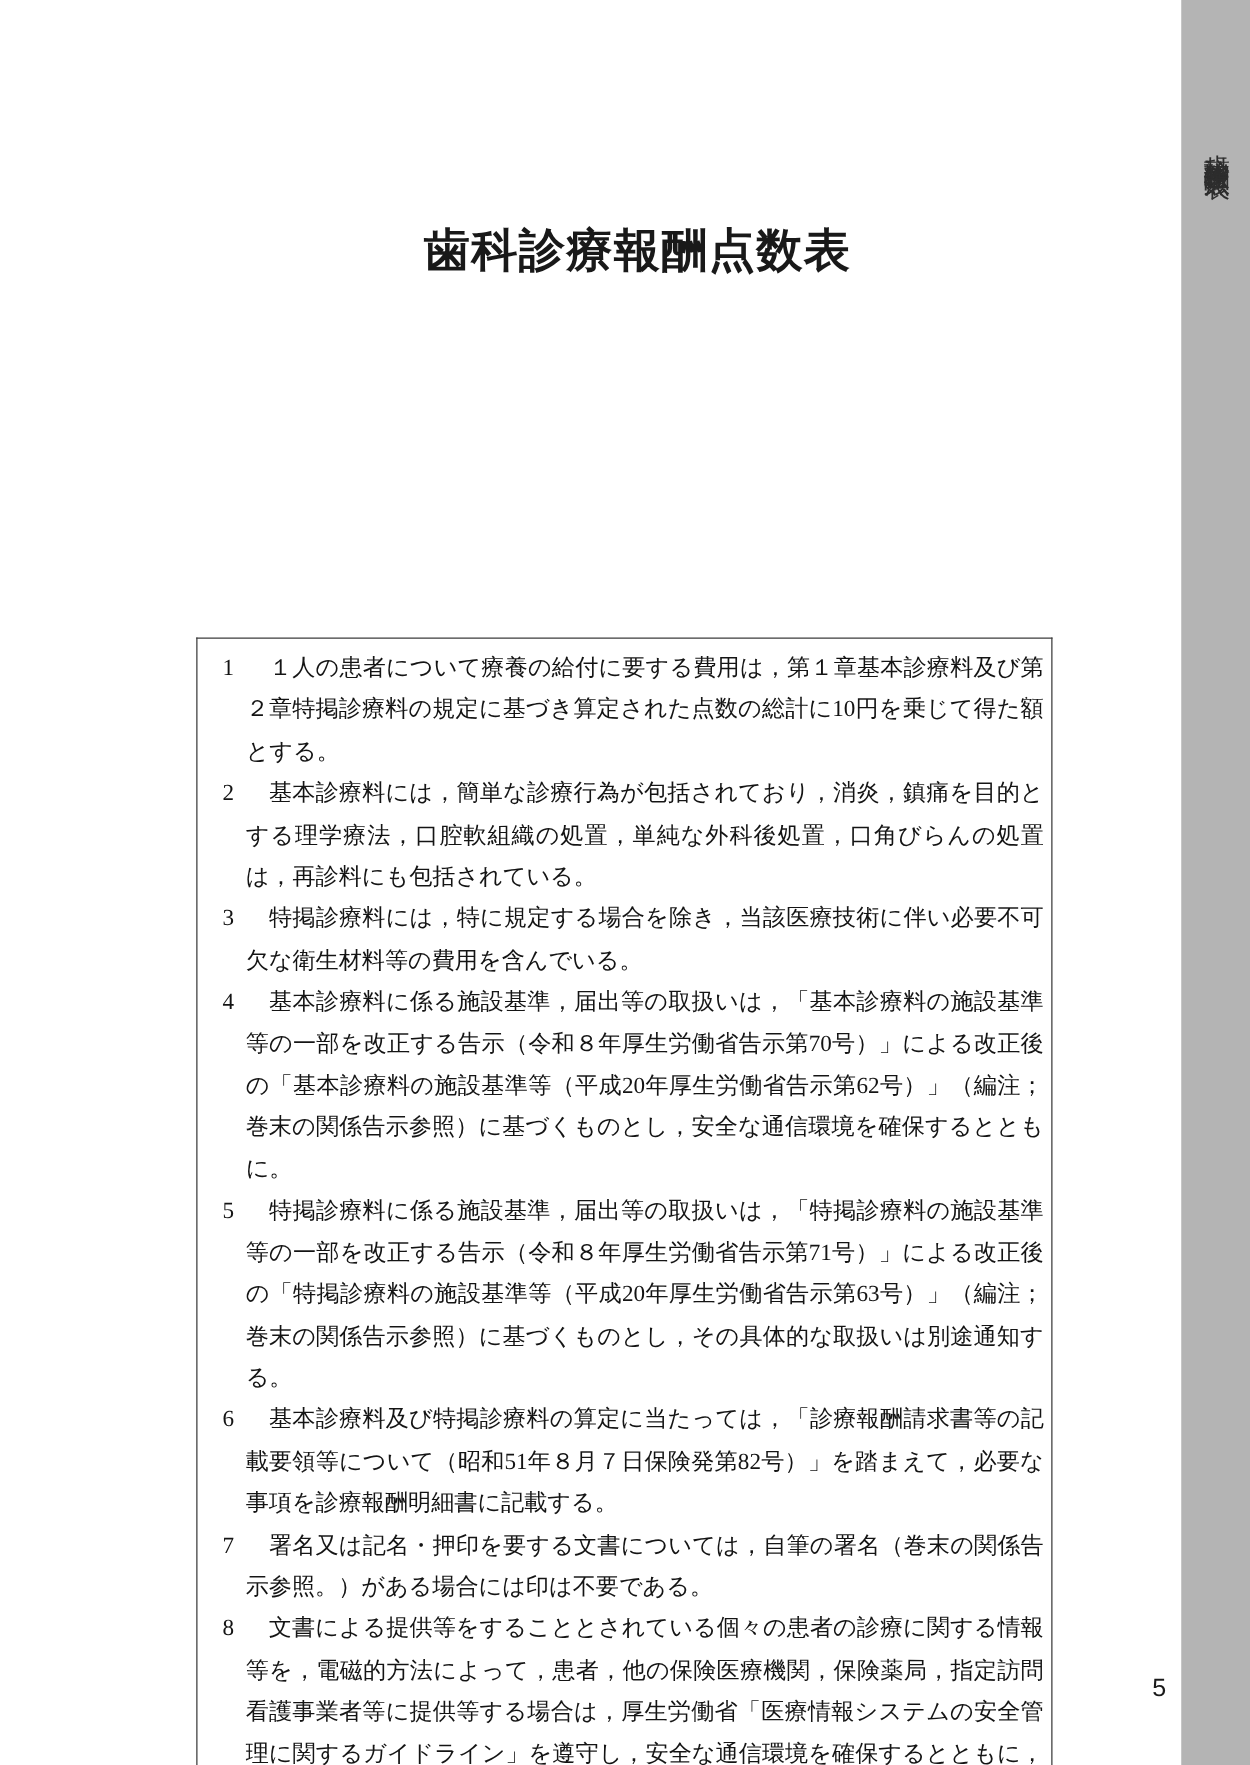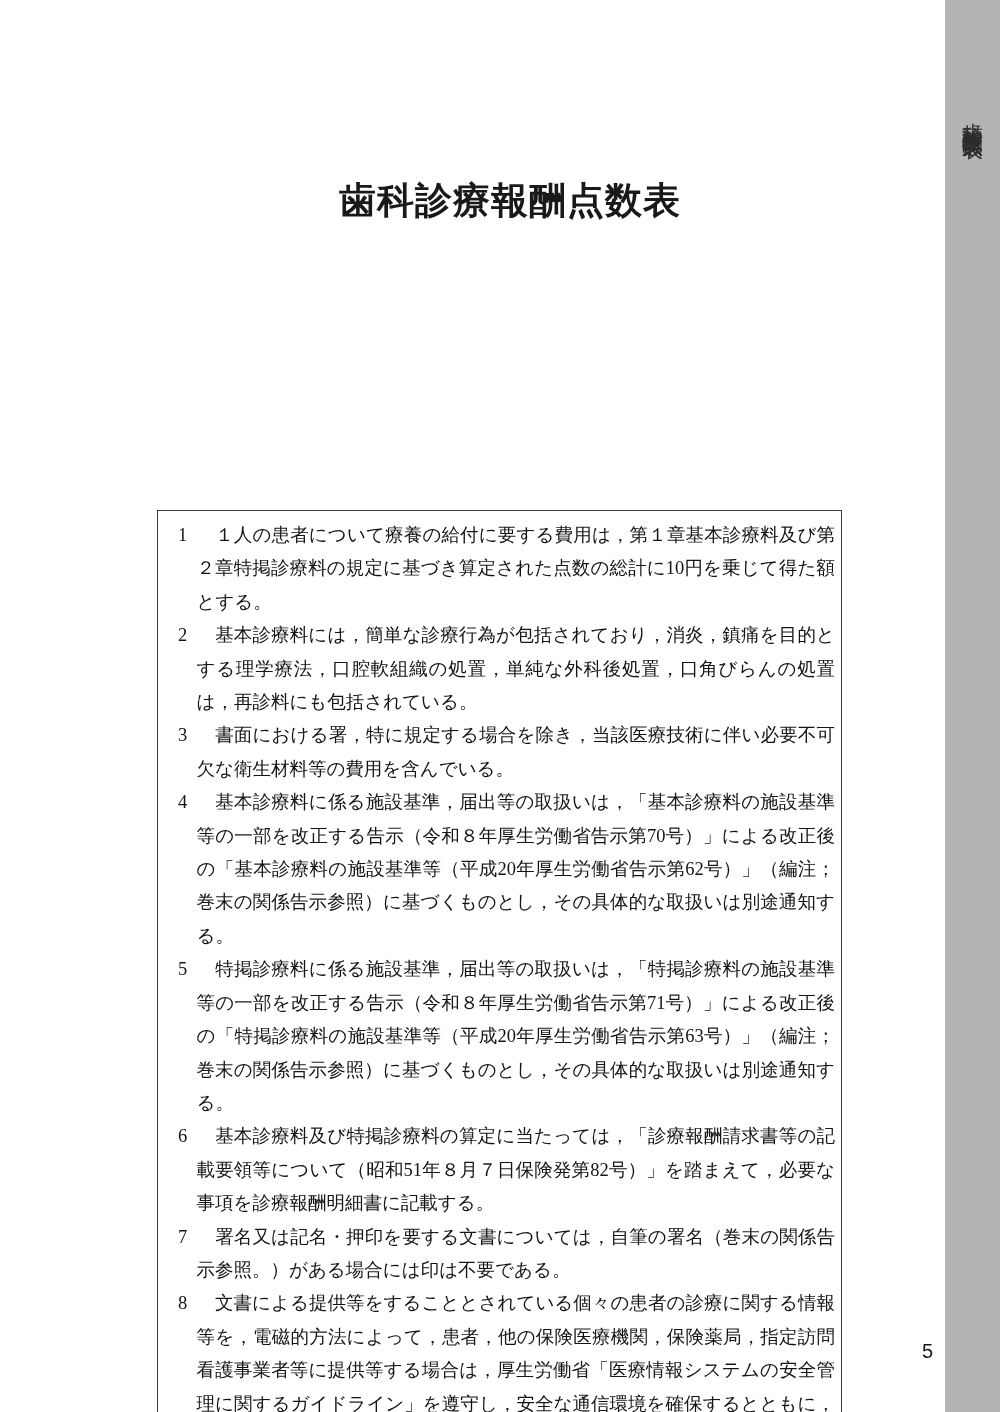--- a/index.html
+++ b/index.html
@@ -96,25 +96,25 @@
 
   <div class="note-item">
     <span class="note-num">1</span><span class="note-text">１人の患者について療養の給付に要する費用は，第１章基本診療料及び第２章特掲診療料の規定に基づき算定された点数の総計に10円を乗じて得た額とする。</span>
   </div>
 
   <div class="note-item">
     <span class="note-num">2</span><span class="note-text">基本診療料には，簡単な診療行為が包括されており，消炎，鎮痛を目的とする理学療法，口腔軟組織の処置，単純な外科後処置，口角びらんの処置は，再診料にも包括されている。</span>
   </div>
 
   <div class="note-item">
-    <span class="note-num">3</span><span class="note-text">書面における署，特に規定する場合を除き，当該医療技術に伴い必要不可欠な衛生材料等の費用を含んでいる。</span>
+    <span class="note-num">3</span><span class="note-text">特掲診療料には，特に規定する場合を除き，当該医療技術に伴い必要不可欠な衛生材料等の費用を含んでいる。</span>
   </div>
 
   <div class="note-item">
-    <span class="note-num">4</span><span class="note-text">基本診療料に係る施設基準，届出等の取扱いは，「基本診療料の施設基準等の一部を改正する告示（令和８年厚生労働省告示第70号）」による改正後の「基本診療料の施設基準等（平成20年厚生労働省告示第62号）」（編注；巻末の関係告示参照）に基づくものとし，その具体的な取扱いは別途通知する。</span>
+    <span class="note-num">4</span><span class="note-text">基本診療料に係る施設基準，届出等の取扱いは，「基本診療料の施設基準等の一部を改正する告示（令和８年厚生労働省告示第70号）」による改正後の「基本診療料の施設基準等（平成20年厚生労働省告示第62号）」（編注；巻末の関係告示参照）に基づくものとし，安全な通信環境を確保するとともに。</span>
   </div>
 
   <div class="note-item">
     <span class="note-num">5</span><span class="note-text">特掲診療料に係る施設基準，届出等の取扱いは，「特掲診療料の施設基準等の一部を改正する告示（令和８年厚生労働省告示第71号）」による改正後の「特掲診療料の施設基準等（平成20年厚生労働省告示第63号）」（編注；巻末の関係告示参照）に基づくものとし，その具体的な取扱いは別途通知する。</span>
   </div>
 
   <div class="note-item">
     <span class="note-num">6</span><span class="note-text">基本診療料及び特掲診療料の算定に当たっては，「診療報酬請求書等の記載要領等について（昭和51年８月７日保険発第82号）」を踏まえて，必要な事項を診療報酬明細書に記載する。</span>
   </div>
 

